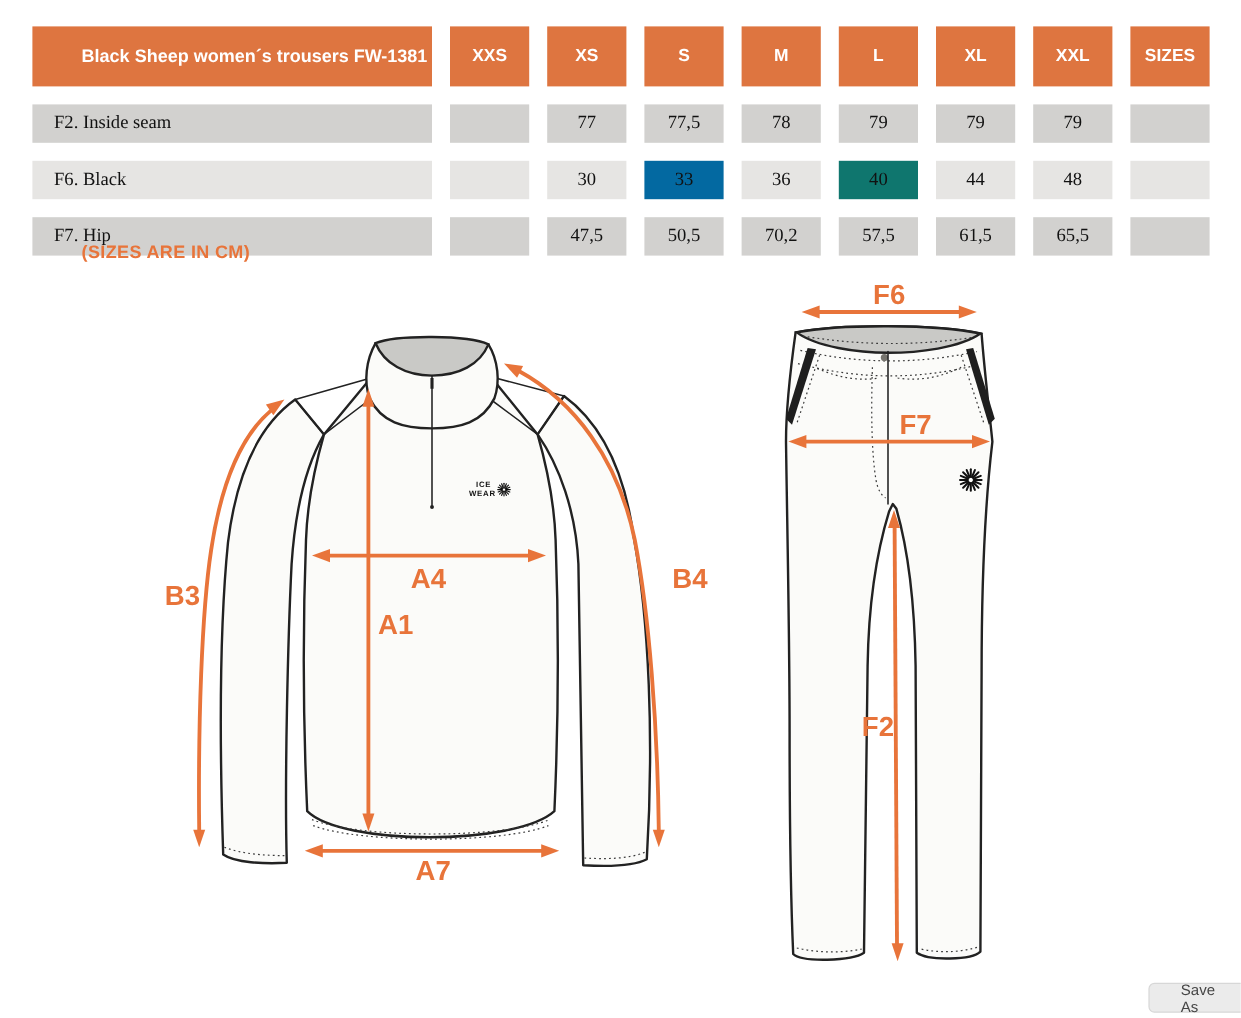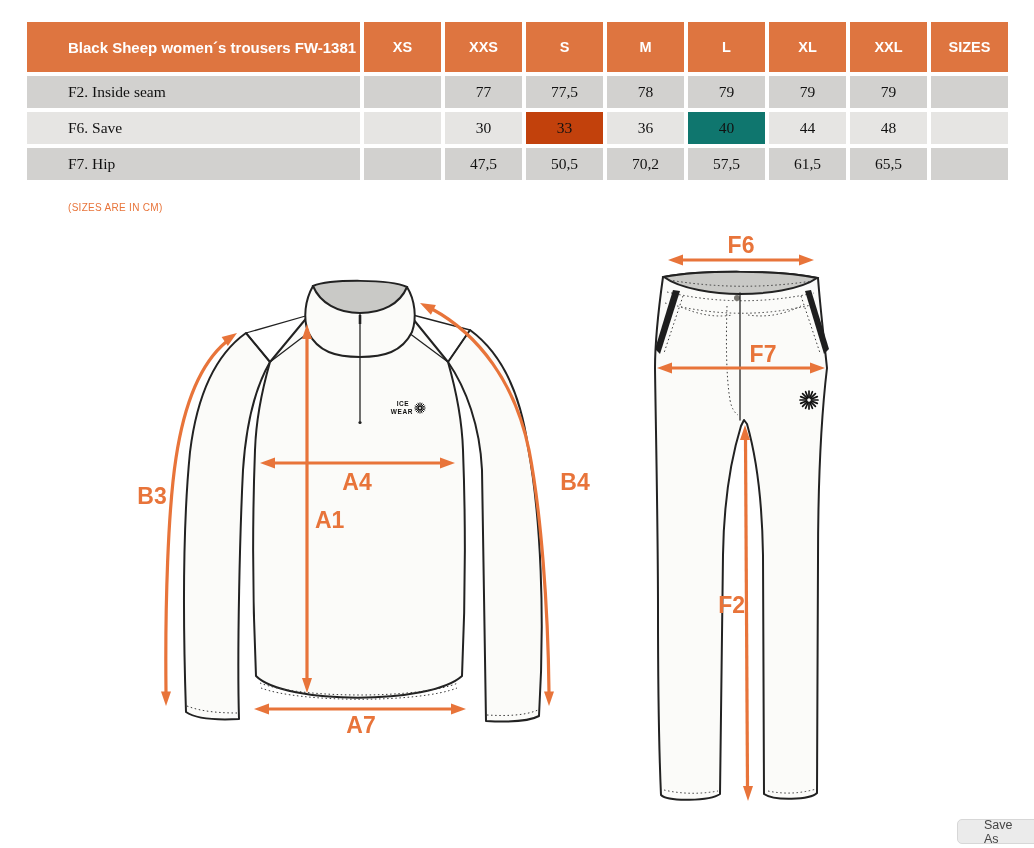--- a/index.html
+++ b/index.html
@@ -1,31 +1,31 @@
 <!DOCTYPE html>
 <html style="--orange: #DE7540; --accent: #E8743A;"><head>
 <meta charset="utf-8">
 <style>
   html,body{margin:0;padding:0;background:#ffffff;}
   .canvas{position:relative;width:1034px;height:848px;background:#fff;overflow:hidden;
           font-family:"Liberation Sans",sans-serif;}
   
   .size-table{position:absolute;left:27px;top:22px;width:981px;display:grid;
               grid-template-columns:333px repeat(8,1fr);
-              grid-template-rows:50px 32px 32px 32px;gap:4px;}
+              grid-template-rows:50px 32px 32px 32px;gap:15px;}
   .th{background:var(--orange,#DE7540);color:#fff;font-weight:bold;font-size:14.5px;
       display:flex;align-items:center;justify-content:center;}
   .th-title{justify-content:flex-start;padding-left:41px;font-size:15px;}
   .cell{background:#d2d1cf;font-family:"Liberation Serif",serif;font-size:15.5px;color:#111;
         display:flex;align-items:center;justify-content:center;}
   .row-light .cell{background:#e6e5e3;}
-  .label-cell{justify-content:flex-start;padding-left:41px;}
+  .label-cell{justify-content:flex-start;padding-left:18px;}
   
   .note{position:absolute;left:68px;top:202px;color:var(--accent,#E4743A);
-        font-size:10px;font-weight:400;letter-spacing:.3px;}
+        font-size:15px;font-weight:700;letter-spacing:.3px;}
   
   .diagram{position:absolute;left:0;top:230px;}
   .garment{fill:#FBFBF9;stroke:#222;stroke-width:2;stroke-linejoin:round;}
   .inner-gray{fill:#C9C9C6;stroke:#222;stroke-width:2;}
   .seam{fill:none;stroke:#222;stroke-width:1.3;stroke-linecap:round;}
   .stitch{fill:none;stroke:#3a3a3a;stroke-width:1;stroke-dasharray:1.5 2.6;}
   .arrow{fill:none;stroke:var(--accent,#E4743A);stroke-width:3.2;}
   .ahead{fill:var(--accent,#E4743A);stroke:none;}
   .mlabel{fill:var(--accent,#E4743A);font-family:"Liberation Sans",sans-serif;
           font-size:23px;font-weight:600;}
@@ -37,44 +37,44 @@
            background:#ebebeb;border:1px solid #d7d7d7;border-radius:5px;
            color:#454545;font-size:12.5px;display:flex;align-items:center;cursor:default;}
 </style>
 </head>
 <body>
 
 <div class="canvas">
 
   <div class="size-table">
     <div class="th th-title">Black Sheep women´s trousers FW-1381</div>
+    <div class="th">XXS</div>
     <div class="th">XS</div>
-    <div class="th">XXS</div>
     <div class="th">S</div>
     <div class="th">M</div>
     <div class="th">L</div>
     <div class="th">XL</div>
     <div class="th">XXL</div>
     <div class="th">SIZES</div>
 
     <div class="cell label-cell">F2. Inside seam</div>
     <div class="cell"></div>
     <div class="cell">77</div>
     <div class="cell">77,5</div>
     <div class="cell">78</div>
     <div class="cell">79</div>
     <div class="cell">79</div>
     <div class="cell">79</div>
     <div class="cell"></div>
 
     <div style="display:contents" class="row-light">
-      <div class="cell label-cell" style="background:#e6e5e3">F6. Save</div>
+      <div class="cell label-cell" style="background:#e6e5e3">F6. Black</div>
       <div class="cell" style="background:#e6e5e3"></div>
       <div class="cell" style="background:#e6e5e3">30</div>
-      <div class="cell" style="background:#c2410c">33</div>
+      <div class="cell" style="background:#0369a1">33</div>
       <div class="cell" style="background:#e6e5e3">36</div>
       <div class="cell" style="background:#0f766e">40</div>
       <div class="cell" style="background:#e6e5e3">44</div>
       <div class="cell" style="background:#e6e5e3">48</div>
       <div class="cell" style="background:#e6e5e3"></div>
     </div>
 
     <div class="cell label-cell">F7. Hip</div>
     <div class="cell"></div>
     <div class="cell">47,5</div>

